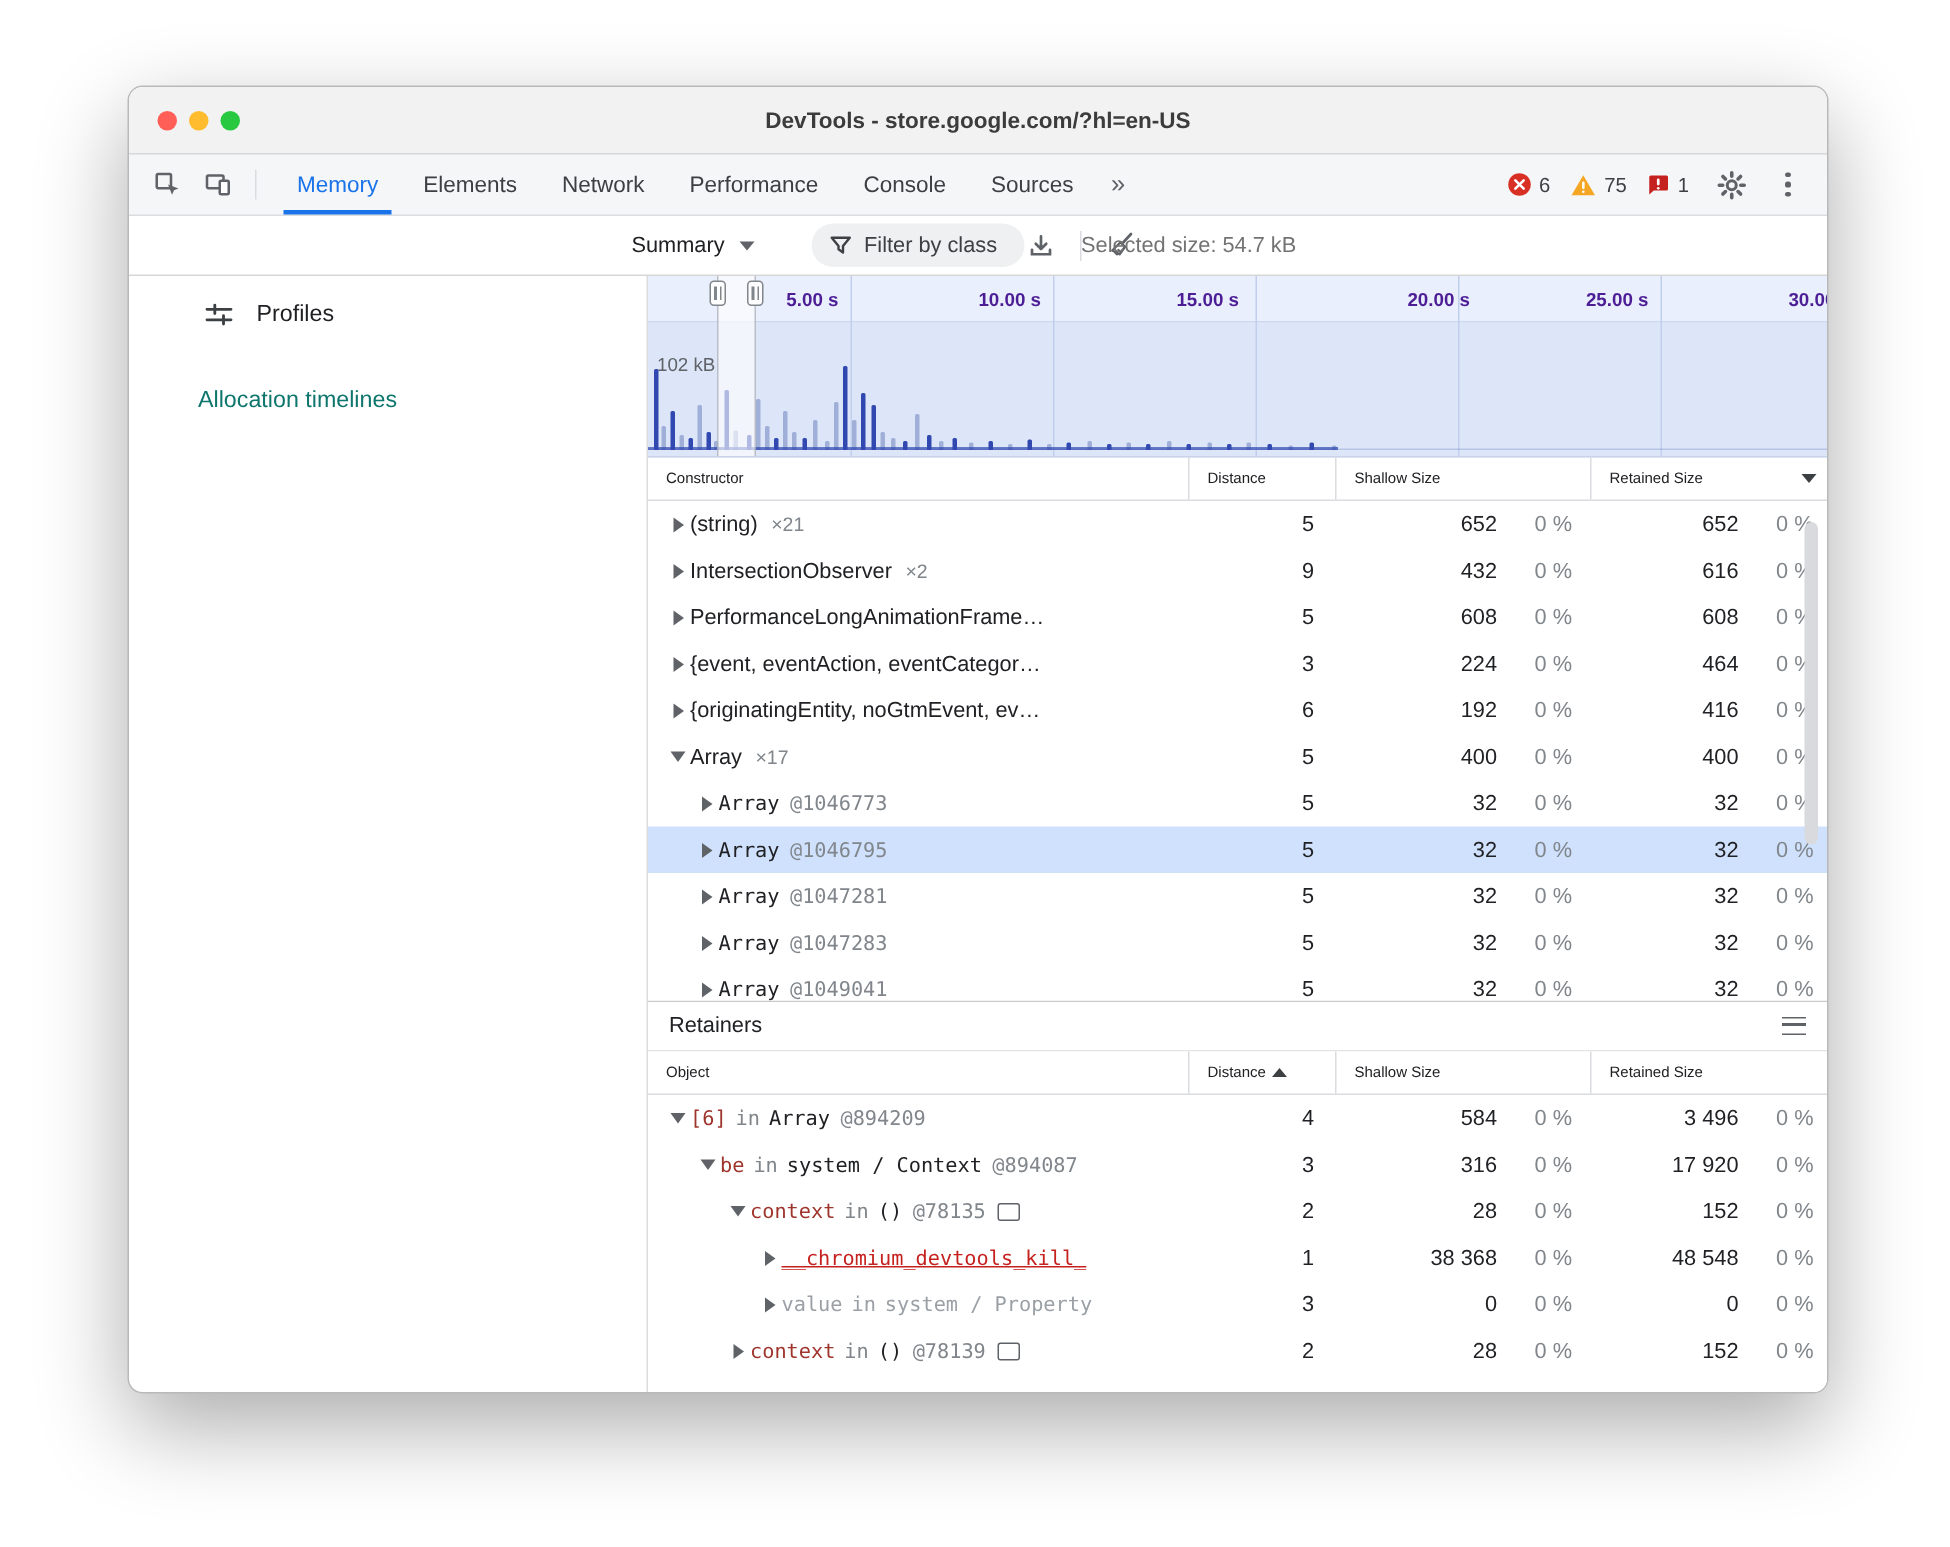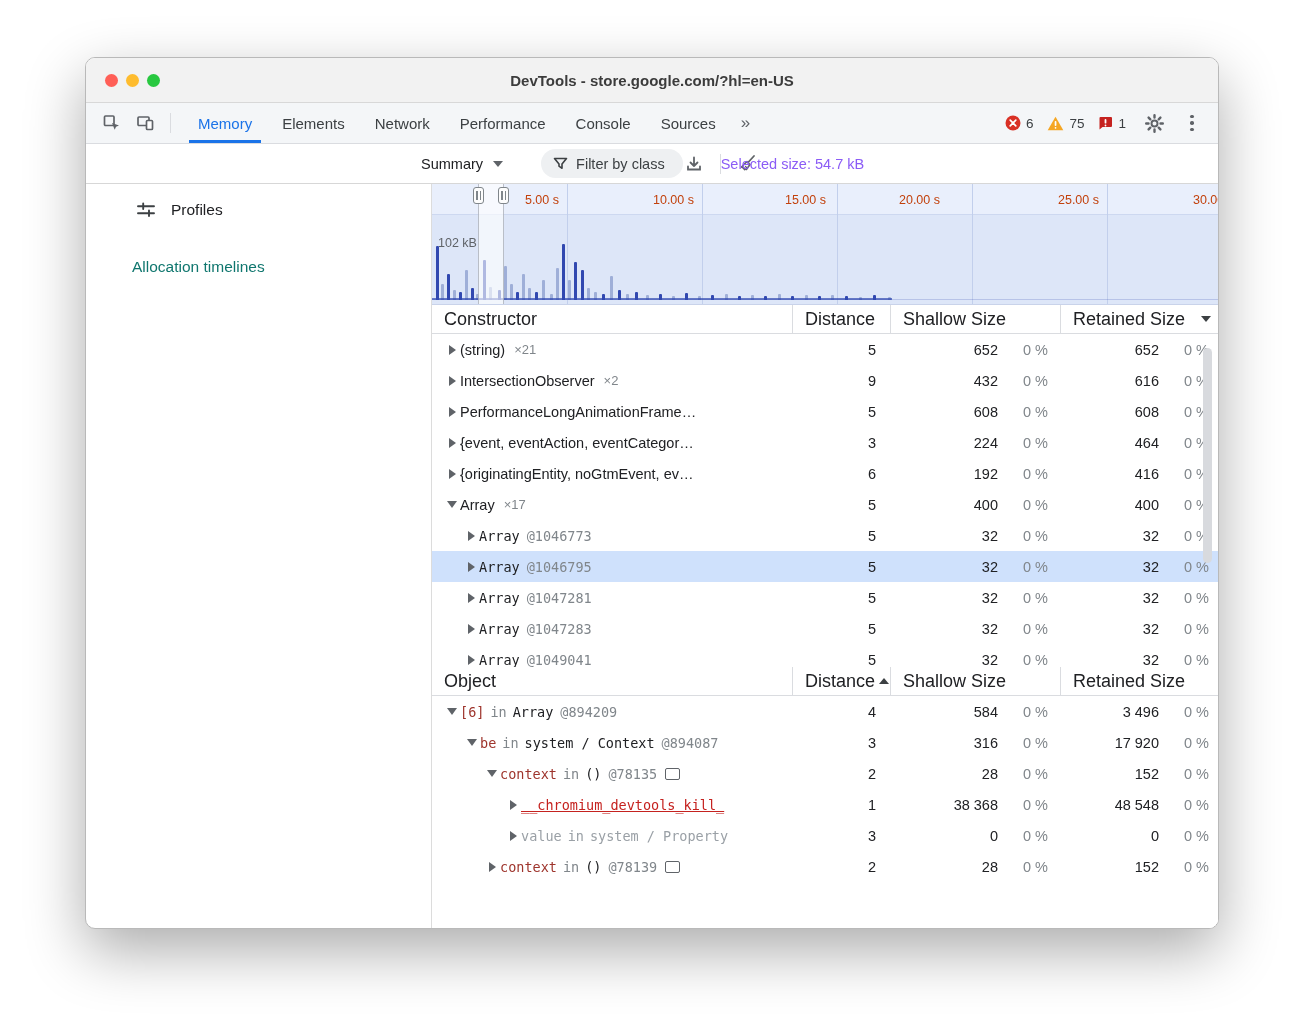--- a/index.html
+++ b/index.html
@@ -35,54 +35,54 @@
 
   
   .toolbar2{height:39px;background:#fff;border-bottom:1px solid #d7d7d7;position:relative;
             display:flex;align-items:center;flex:0 0 auto;justify-content:center;}
   .t2-icons{display:flex;align-items:center;gap:8px;padding-left:12px;}
   .summary-group{position:absolute;left:335px;top:0;height:100%;display:flex;align-items:center;gap:38px;}
   .dropdown{display:flex;align-items:center;gap:10px;font-size:14.5px;color:#202124;}
   .caret-down{width:0;height:0;border-left:5px solid transparent;border-right:5px solid transparent;border-top:6px solid #5f6368;}
   .filter-pill{display:flex;align-items:center;gap:8px;background:#eef0f2;border-radius:16px;height:29px;
                padding:0 18px 0 12px;font-size:14.5px;color:#3c4043;}
-  .sel-size{font-size:14.5px;color:#8b5cf6;}
+  .sel-size{font-size:14.5px;color:#737373;}
 
   
   .appbody{flex:1;display:flex;min-height:0;margin-left:25px;}
   .sidebar{flex:0 0 320px;border-right:1px solid #dcdcdc;background:#fff;position:relative;}
   .profiles-row{display:flex;align-items:center;gap:14px;padding:16px 0 0 24px;font-size:15.5px;color:#202124;}
   .alloc-label{padding:38px 0 0 21px;font-size:15.5px;color:#0f766e;}
   .snap-item{margin-top:12px;height:40px;width:310px;background:#d7e5fd;border-radius:0 20px 20px 0;
              display:flex;align-items:center;gap:14px;padding-left:26px;box-sizing:border-box;
              font-size:15px;color:#202124;}
 
   .main{flex:1;display:flex;flex-direction:column;min-width:0;background:#fff;}
 
   
   .timeline{position:relative;height:120px;flex:0 0 auto;background:#dde6f8;border-bottom:1px solid #c9d3ea;overflow:hidden;}
   .tl-ruler{position:absolute;left:0;top:0;right:0;height:30px;background:#e9effc;border-bottom:1px solid #cdd8f0;}
   .tl-grid{position:absolute;top:0;bottom:0;width:0;border-left:1px solid #c2cfec;}
-  .tl-tick{position:absolute;top:9px;transform:translateX(-100%);font-size:12.5px;color:#c2410c;white-space:nowrap;}
+  .tl-tick{position:absolute;top:9px;transform:translateX(-100%);font-size:12.5px;color:#4c1d95;white-space:nowrap;font-weight:bold;}
   .tl-size{position:absolute;left:6px;top:52px;font-size:12.5px;color:#5f6368;}
   .tl-baseline{position:absolute;left:0;bottom:4px;height:2px;width:460px;background:#3148b0;opacity:.7;}
   .tl-baseline2{position:absolute;left:0;bottom:4px;height:1px;right:0;background:#3148b0;opacity:.22;}
   .bar{position:absolute;bottom:4px;width:3px;border-radius:1px 1px 0 0;}
   .bar.d{background:#3148b0;}
   .bar.l{background:#9fafd8;}
   .tl-selection{position:absolute;left:46px;width:24px;top:0;bottom:0;background:rgba(255,255,255,.62);
                 border-left:1px solid rgba(128,134,146,.5);border-right:1px solid rgba(128,134,146,.5);}
   .tl-handle{position:absolute;top:3px;width:11px;height:17px;background:#fdfdfd;border:1px solid #80868b;
              border-radius:3px;display:flex;align-items:center;justify-content:center;gap:2px;box-sizing:border-box;}
   .tl-handle i{width:1.5px;height:9px;background:#80868b;display:block;}
   .tl-handle.left{left:-6px;}.tl-handle.right{right:-6px;}
 
   
   .thead{height:28px;display:flex;align-items:stretch;border-bottom:1px solid #dadce0;background:#fff;
-         font-size:18px;color:#202124;flex:0 0 auto;}
+         font-size:10px;color:#202124;flex:0 0 auto;}
   .th{display:flex;align-items:center;padding-left:12px;box-sizing:border-box;}
   .th + .th{border-left:1px solid #dadce0;}
   .col-name{flex:0 0 360px;min-width:0;overflow:hidden;}
   .col-dist{flex:0 0 98px;}
   .col-shal{flex:0 0 170px;}
   .col-ret{flex:0 0 161px;}
   .col-gut{flex:0 0 22px;}
   .sort-desc{width:0;height:0;border-left:5px solid transparent;border-right:5px solid transparent;border-top:6px solid #3c4043;margin:0 10px 0 auto;}
   .sort-asc{width:0;height:0;border-left:5px solid transparent;border-right:5px solid transparent;border-bottom:6px solid #3c4043;margin-left:4px;}
 
@@ -278,21 +278,21 @@
       <div class="timeline">
         <div class="tl-ruler"></div>
         <div class="tl-grid" style="left:135px"></div>
         <div class="tl-grid" style="left:270px"></div>
         <div class="tl-grid" style="left:405px"></div>
         <div class="tl-grid" style="left:540px"></div>
         <div class="tl-grid" style="left:675px"></div>
         <div class="tl-tick" style="left:127px">5.00 s</div>
         <div class="tl-tick" style="left:262px">10.00 s</div>
         <div class="tl-tick" style="left:394px">15.00 s</div>
-        <div class="tl-tick" style="left:508px">20.00 s</div>
+        <div class="tl-tick" style="left:548px">20.00 s</div>
         <div class="tl-tick" style="left:667px">25.00 s</div>
         <div class="tl-tick" style="left:802px">30.00 s</div>
         <div class="tl-size">102 kB</div>
         <div style="position:absolute;inset:0;">
             <div class="bar d" style="left: 4px; height: 54px;"></div>
             <div class="bar l" style="left: 9px; height: 16px;"></div>
             <div class="bar d" style="left: 15px; height: 26px;"></div>
             <div class="bar l" style="left: 21px; height: 10px;"></div>
             <div class="bar d" style="left: 27px; height: 8px;"></div>
             <div class="bar l" style="left: 33px; height: 30px;"></div>
@@ -587,20 +587,24 @@
           <div class="c num ret">
               <span class="n">32</span>
               <span class="p">0 %</span>
             </div>
           <div class="c gut"></div>
         </div>
 
         <div class="scroll-thumb"></div>
       </div>
 
+      <div class="retainers-bar">
+        <span class="retainers-title">Retainers</span>
+        <span class="hamburger"></span>
+      </div>
 
       <div class="thead">
         <div class="th col-name">
             <span>Object</span>
           </div>
         <div class="th col-dist">
             <span>Distance</span>
             <span class="sort-asc"></span>
           </div>
         <div class="th col-shal">

